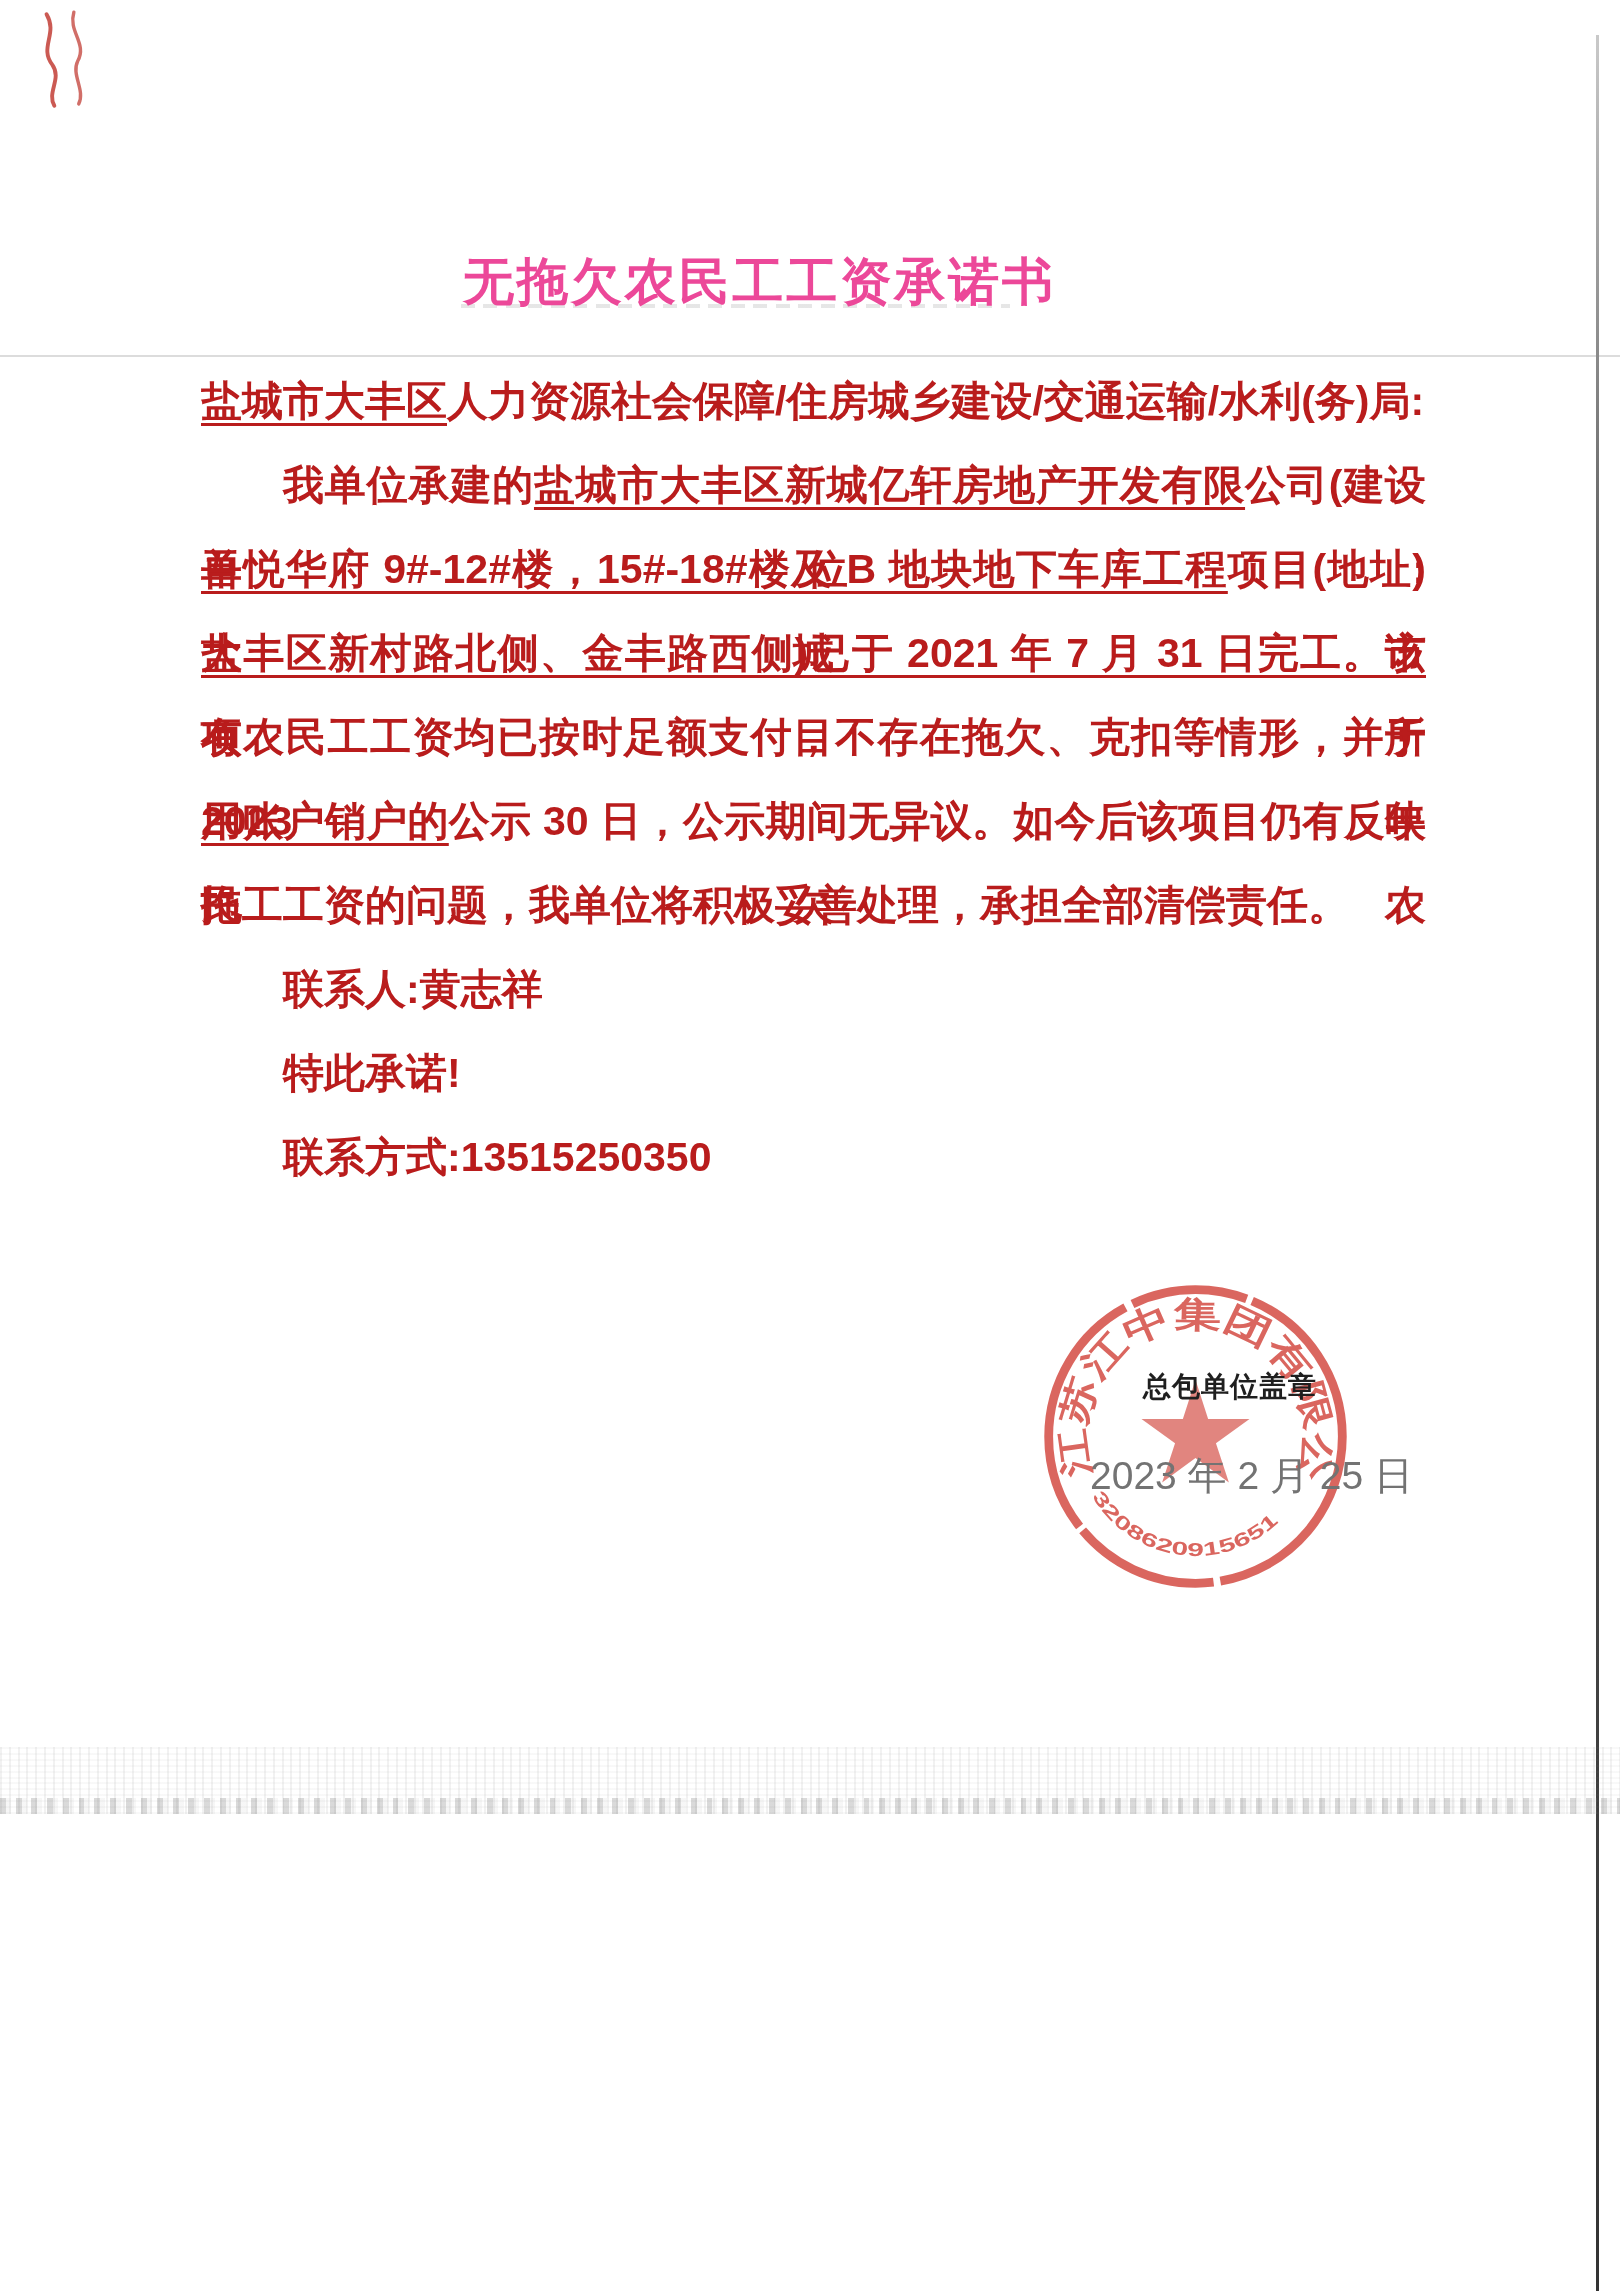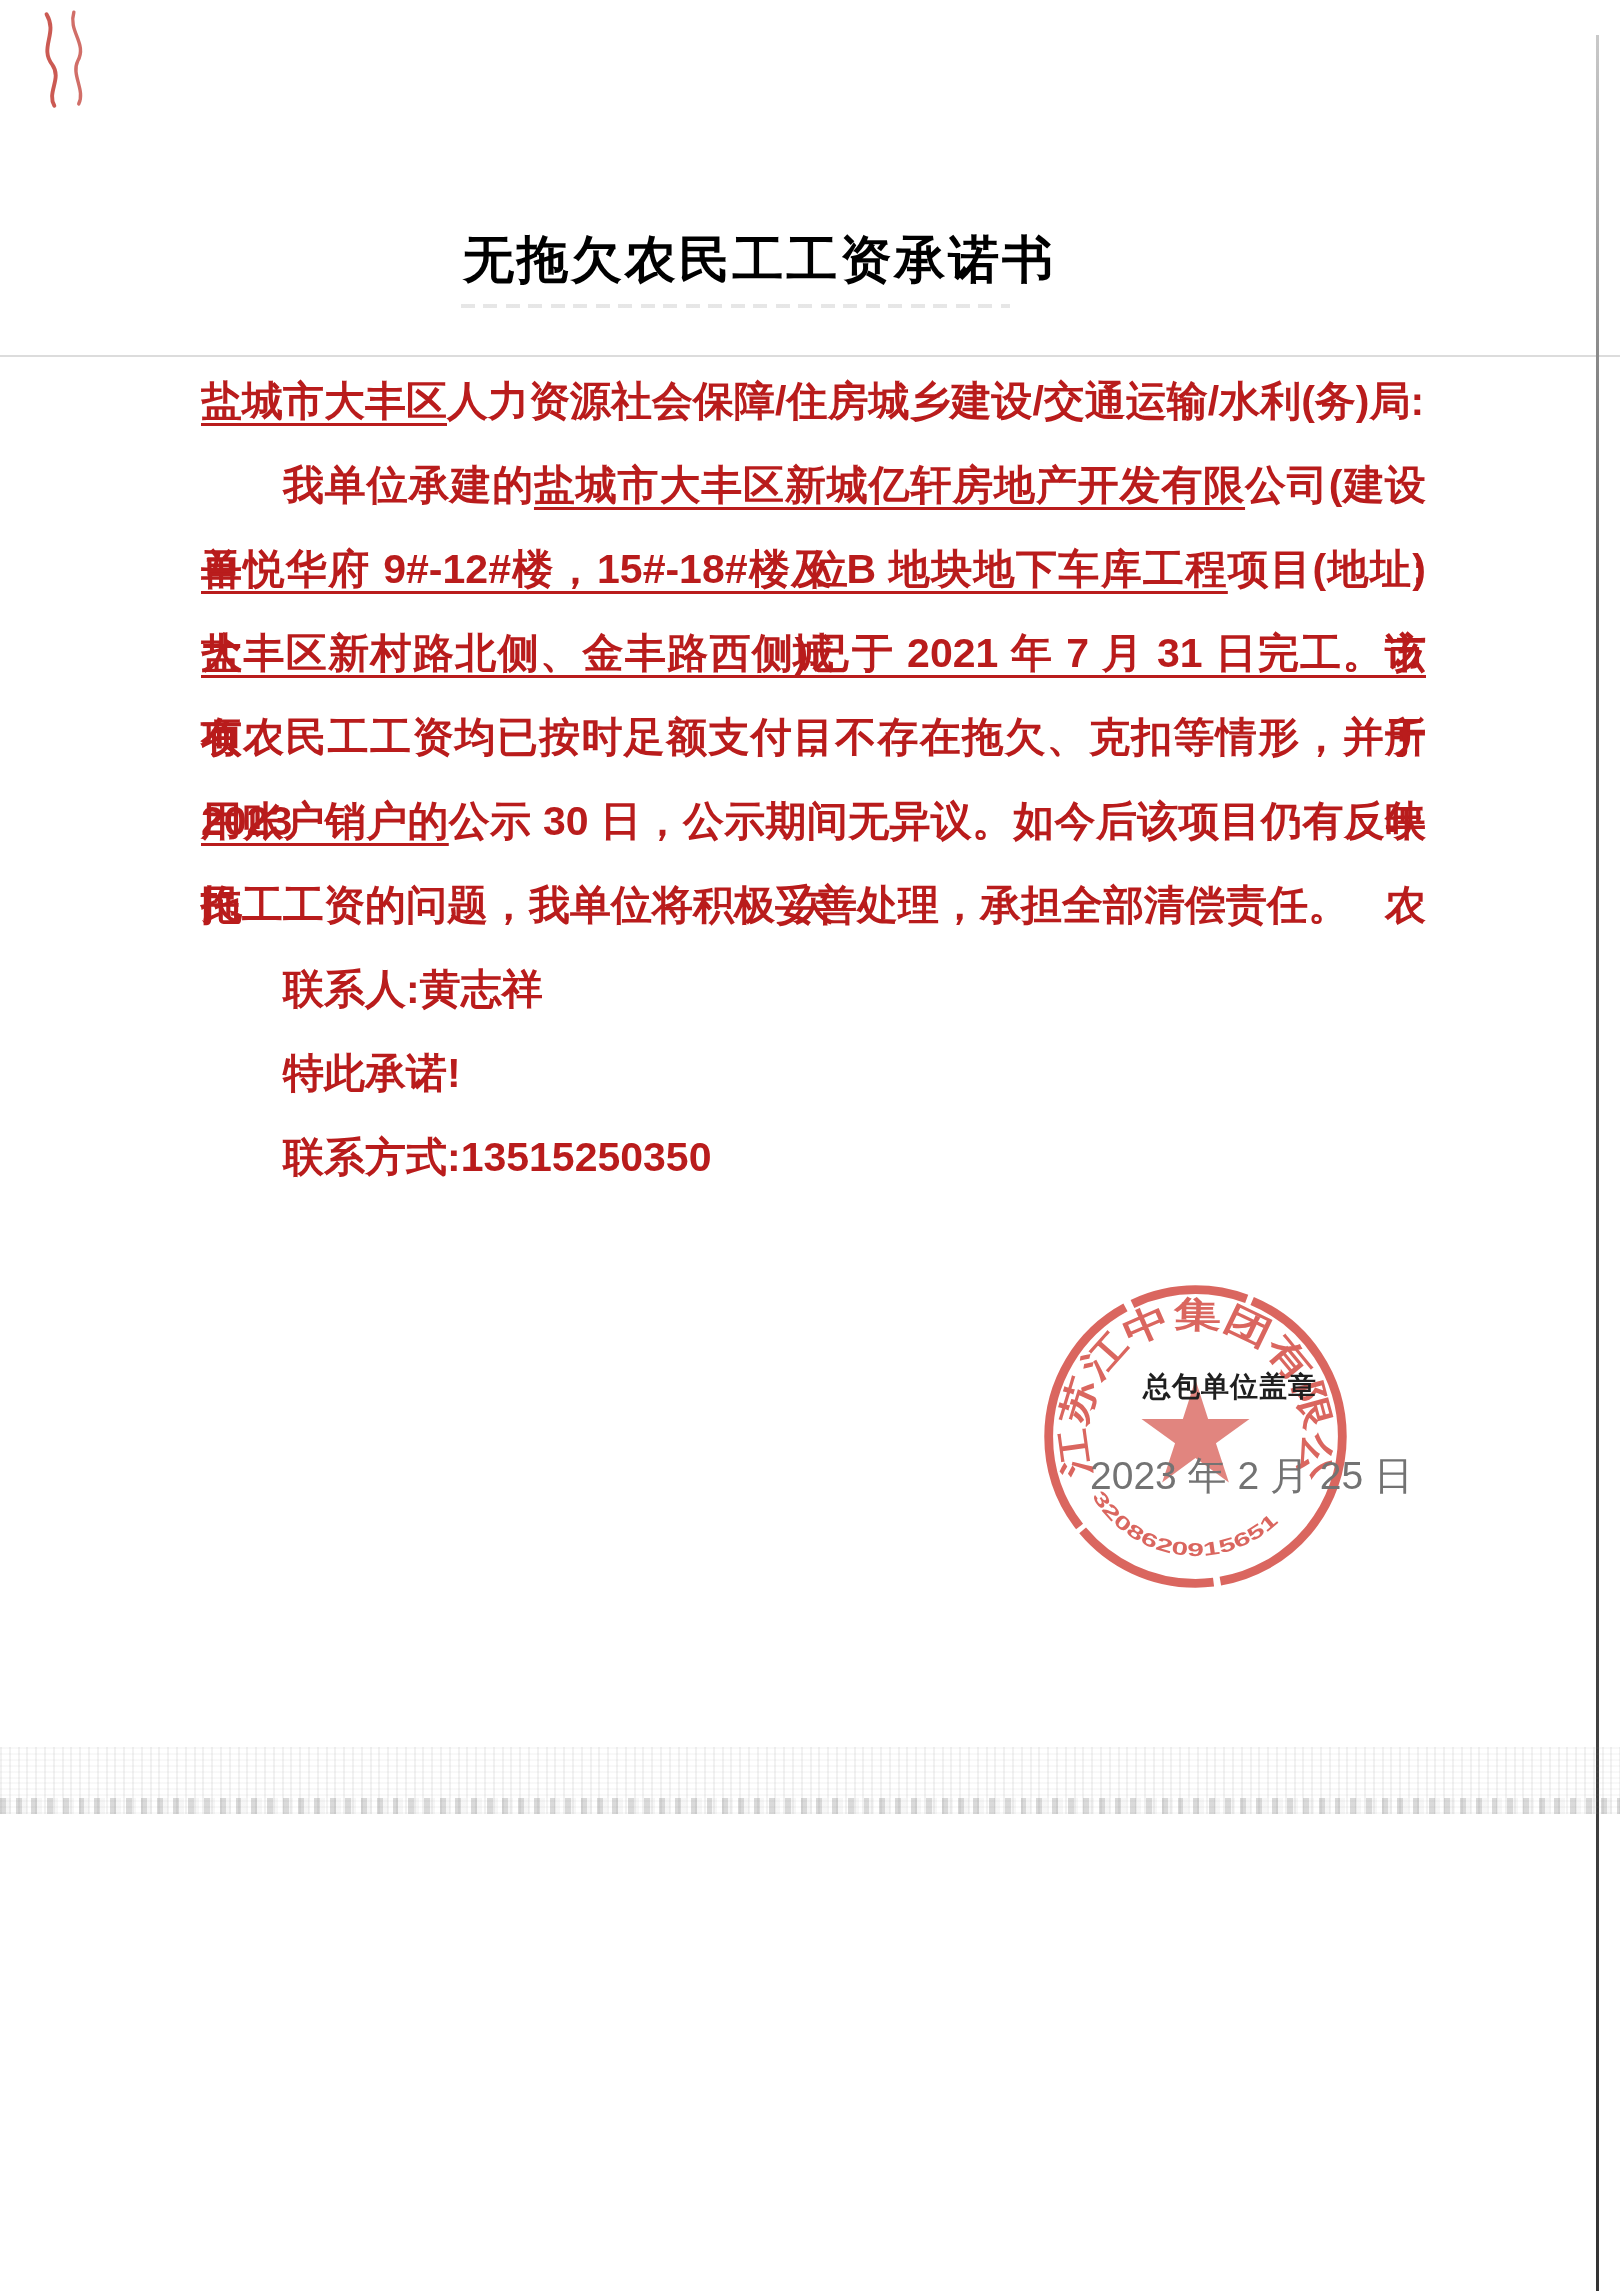--- a/index.html
+++ b/index.html
@@ -6,23 +6,23 @@
   .page{
     position:relative;
     width:1620px;height:2292px;
     background:#ffffff;
     overflow:hidden;
     font-family:"Liberation Sans", sans-serif;
     color:#262626;
   }
   
   .doc-title{
-    position:absolute;left:147px;top:226px;width:1225px;
+    position:absolute;left:147px;top:248px;width:1225px;
     text-align:center;
-    font-size:51px;font-weight:800;letter-spacing:2.9px;color:#000000;
+    font-size:51px;font-weight:800;letter-spacing:2.9px;color:#ec4899;
   }
   
   .body-lines{
     position:absolute;left:201px;top:359px;width:1225px;
     font-size:41px;font-weight:600;color:#b91c1c;
   }
   .bline{height:84px;line-height:84px;white-space:nowrap;text-align:left;}
   .bline.just{white-space:normal;text-align:justify;text-align-last:justify;}
   .bline.ind{text-indent:82px;}
   .bline.ind2{padding-left:82px;}

